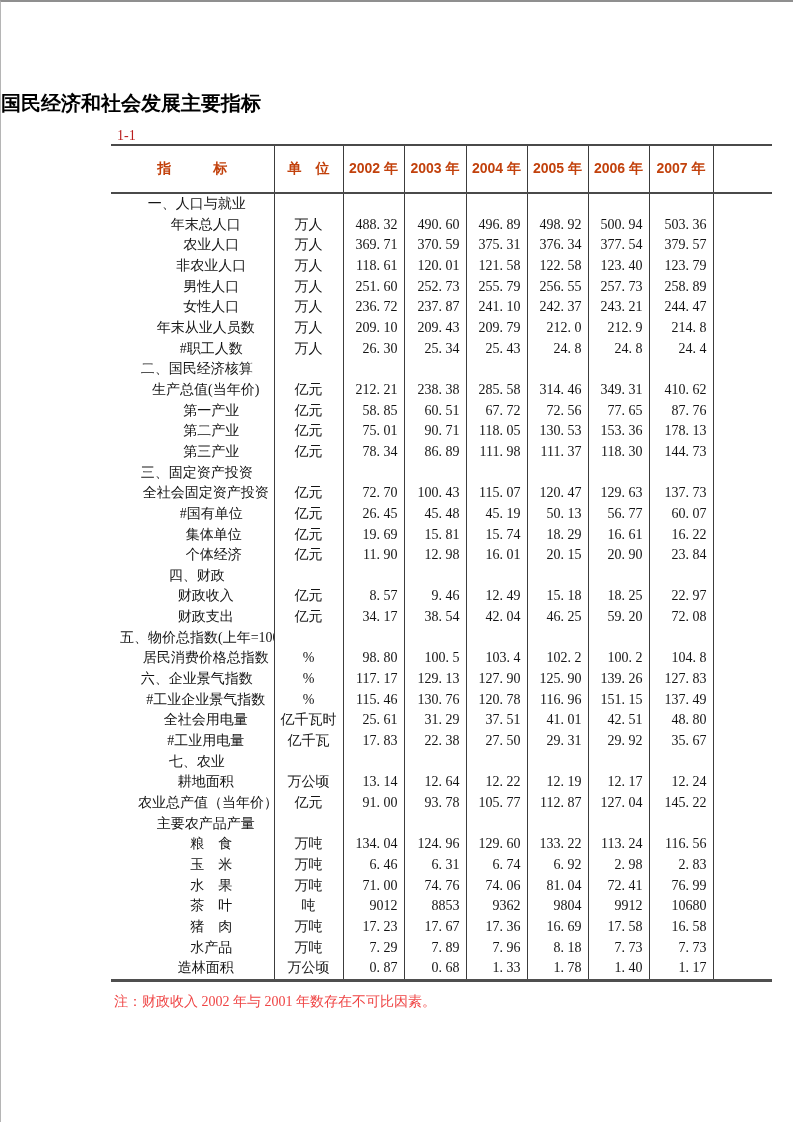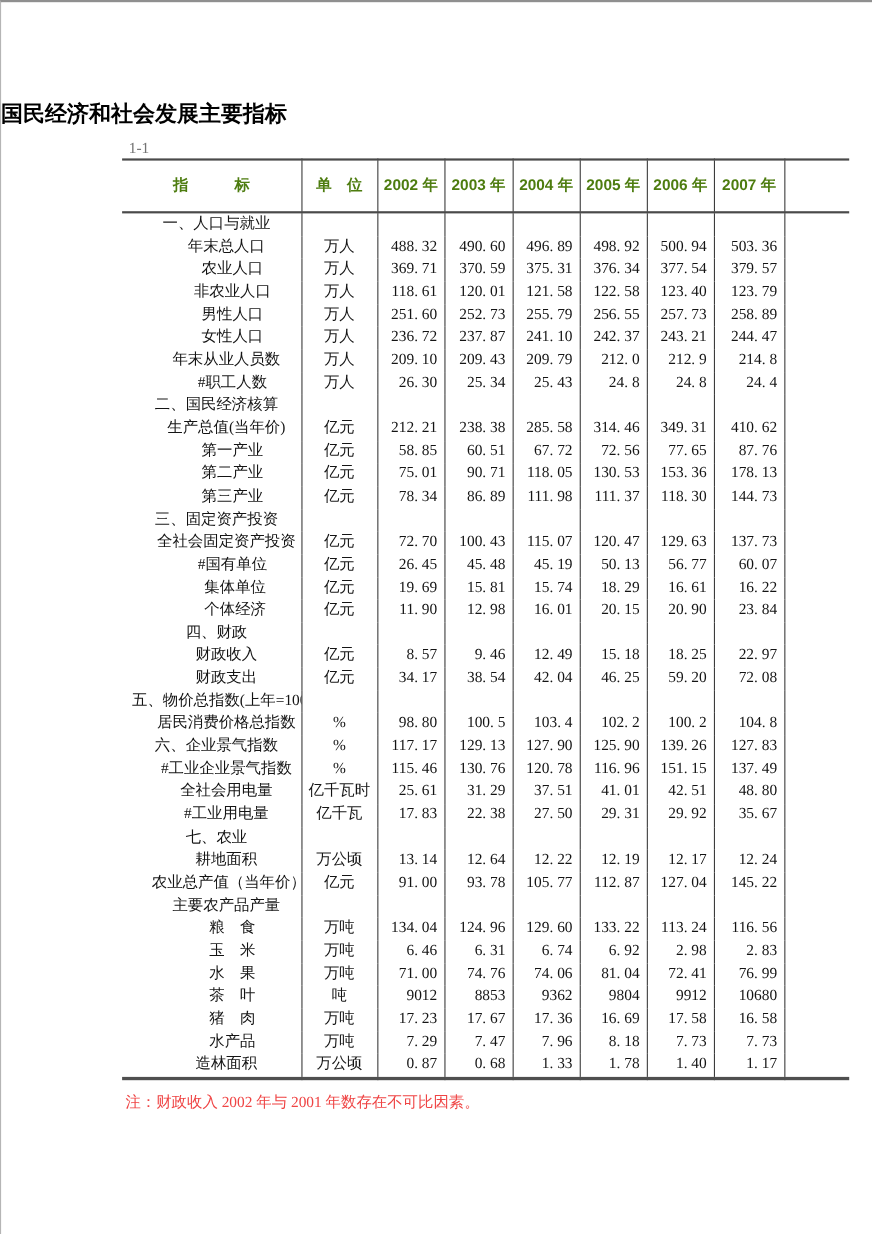--- a/index.html
+++ b/index.html
@@ -15,36 +15,36 @@
     overflow:hidden;
   }
   .title {
     position:absolute; left:0; top:88px; width:793px;
     font-family:"Liberation Sans","DejaVu Sans",sans-serif;
     font-weight:bold; font-size:20px; letter-spacing:0px; color:#000;
     white-space:pre;
   }
   .table-no {
     position:absolute; left:116px; top:126px;
-    font-size:14px; color:#737373;
+    font-size:14px; color:#b91c1c;
   }
   table.main {
     position:absolute; left:110px; top:142px;
     width:661px;
     border-collapse:collapse; table-layout:fixed;
   }
   thead tr { height:48px; }
   thead { border-top:2px solid #4a4a4a; border-bottom:2px solid #4a4a4a; }
   tbody { border-bottom:3px solid #4f4f4f; }
   th, td { border-right:1px solid #3c3c3c; padding:0; }
   th:last-child, td:last-child { border-right:none; }
   th {
     font-family:"Liberation Sans","DejaVu Sans",sans-serif;
     font-weight:bold; font-size:14px; text-align:center;
-    white-space:pre; color:#4d7c0f;
+    white-space:pre; color:#c2410c;
   }
   tbody td {
     height:20.65px; line-height:20.65px; font-size:14px;
     white-space:pre; overflow:hidden;
   }
   td.label { text-align:center; }
   td.ind0 { padding-left:9px;  }
   td.ind1 { padding-left:27px; }
   td.ind2 { padding-left:38px; }
   td.ind3 { padding-left:43px;margin-top:20px; }
@@ -481,21 +481,21 @@
           <td class="num">17. 36</td>
           <td class="num">16. 69</td>
           <td class="num">17. 58</td>
           <td class="num">16. 58</td>
           <td class="blank"></td>
         </tr>
         <tr>
           <td class="label ind2">水产品</td>
           <td class="unit">万吨</td>
           <td class="num">7. 29</td>
-          <td class="num">7. 47</td>
+          <td class="num">7. 89</td>
           <td class="num">7. 96</td>
           <td class="num">8. 18</td>
           <td class="num">7. 73</td>
           <td class="num">7. 73</td>
           <td class="blank"></td>
         </tr>
         <tr>
           <td class="label ind1">造林面积</td>
           <td class="unit">万公顷</td>
           <td class="num">0. 87</td>

